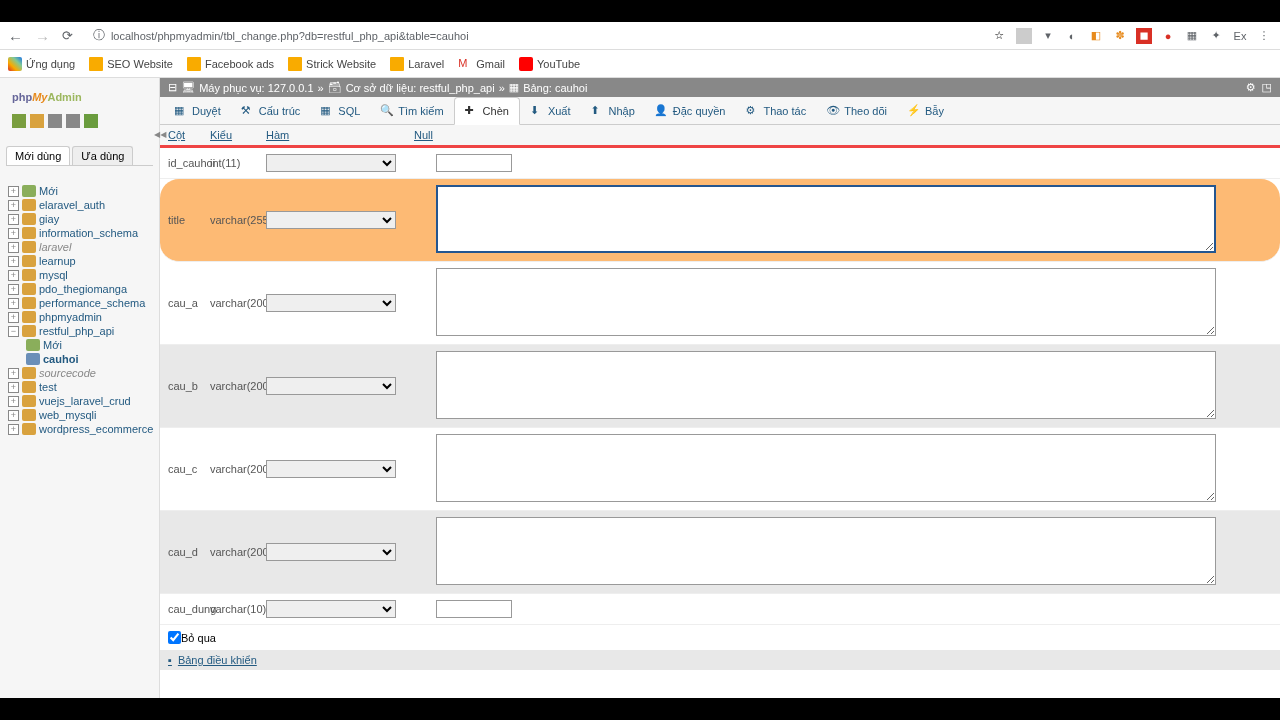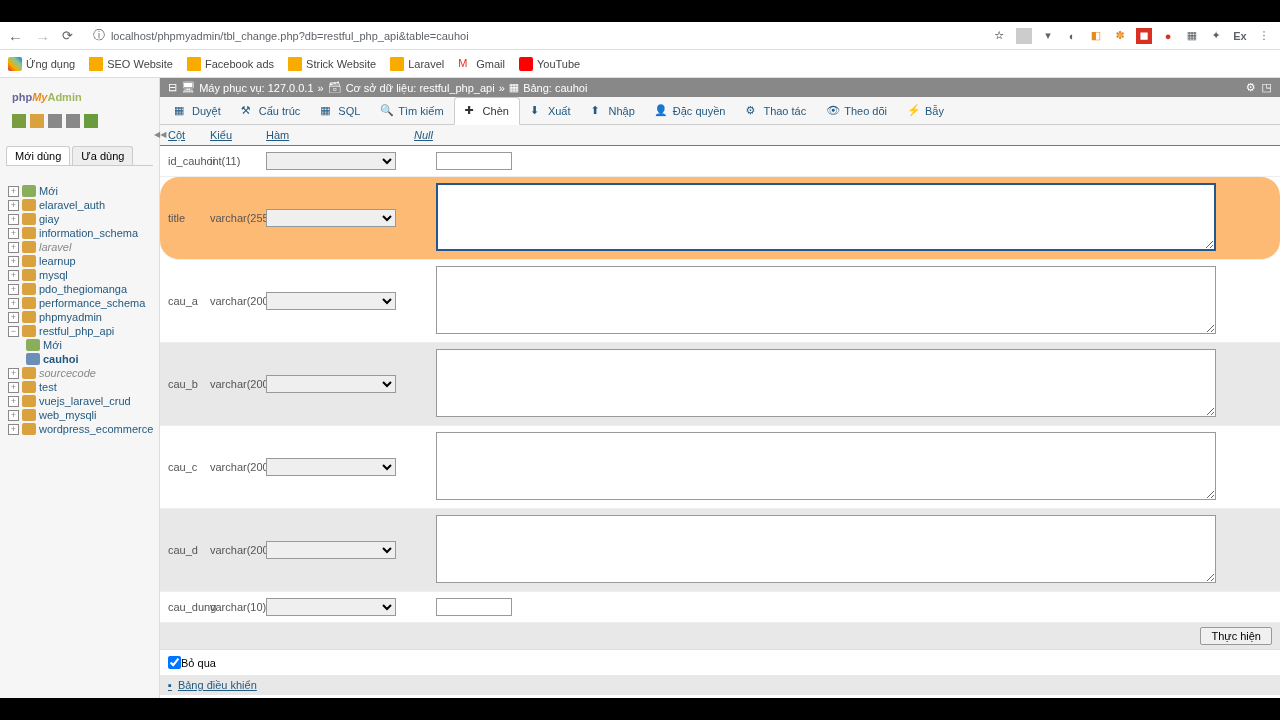--- a/index.html
+++ b/index.html
@@ -33,23 +33,23 @@
 .tree-item.italic { font-style: italic; color: #888; }
 .tree-item.bold { font-weight: bold; }
 .content { flex: 1; background: #fff; overflow-y: auto; }
 .breadcrumb { background: #888; color: #fff; padding: 3px 8px; display: flex; align-items: center; gap: 4px; }
 .breadcrumb .bc-icons { margin-left: auto; display: flex; gap: 6px; }
 .top-tabs { display: flex; background: #f6f6f6; border-bottom: 1px solid #ccc; padding-left: 4px; }
 .top-tab { padding: 6px 10px; display: flex; align-items: center; gap: 4px; color: #235a81; cursor: pointer; }
 .top-tab.active { background: #fff; border: 1px solid #ccc; border-bottom: 1px solid #fff; margin-bottom: -1px; color: #333; border-radius: 4px 4px 0 0; }
 .ticon { width: 14px; height: 14px; display: inline-block; }
 .form-area { padding: 0; }
-.hdr-row { display: flex; background: #f6f6f6; border-bottom: 1px solid #ef4444; padding: 4px 8px; }
+.hdr-row { display: flex; background: #f6f6f6; border-bottom: 3px solid #ef4444; padding: 4px 8px; }
 .hdr-row div { color: #235a81; font-weight: normal; text-decoration: underline; }
-.col-cot { width: 42px; } .col-kieu { width: 56px; } .col-ham { width: 148px; } .col-null { width: 36px; font-style: italic; } .col-giatri { flex: 1; }
+.col-cot { width: 42px; } .col-kieu { width: 56px; } .col-ham { width: 148px; } .col-null { width: 36px; } .col-giatri { flex: 1; }
 .data-row { display: flex; align-items: center; padding: 6px 8px; border-bottom: 1px solid #eee; }
 .data-row.alt { background: #e8e8e8; }
 .data-row.focused { background: #fdba74; border-radius: 19px; }
 .r-label { width: 42px; color: #555; }
 .r-type { width: 56px; color: #555; }
 .r-func { width: 148px; }
 .r-func select { width: 130px; height: 18px; border: 1px solid #999; font-size: 11px; }
 .r-null { width: 22px; }
 .r-val { flex: 1; }
 .r-val input[type=text] { width: 76px; height: 18px; border: 1px solid #999; padding: 1px 3px; }
@@ -78,21 +78,21 @@
     <div class="ext-icons">
       <span style="background:#ccc"></span>
       <span>▾</span>
       <span>◐</span>
       <span style="color:#e78b1e">◧</span>
       <span style="color:#e78b1e">✽</span>
       <span style="background:#d93025;color:#fff">◼</span>
       <span style="color:#d93025">●</span>
       <span>▦</span>
       <span>✦</span>
-      <span style="font-weight:bold">Ex</span>
+      <span style="font-weight:normal">Ex</span>
       <span>⋮</span>
     </div>
   </div>
 
   <div class="bookmarks-bar">
     <div class="bookmark">
         <span class="bk-icon" style="background:linear-gradient(45deg,#d93025,#f9ab00,#81c995,#1a73e8);border-radius:2px"></span>
         <span>Ứng dụng</span>
       </div>
     <div class="bookmark">
@@ -239,23 +239,20 @@
     <div class="r-val"><textarea class="" style=""></textarea></div>
             </div>
             <div class="data-row">
     <div class="r-label">cau_dung</div>
     <div class="r-type">varchar(10)</div>
     <div class="r-func"><select><option></option></select></div>
     <div class="r-null"></div>
     <div class="r-val"><input type="text" style=""></div>
             </div>
           </div>
-        <div class="submit-row">
-          <button>Thực hiện</button>
-        </div>
         <div class="skip-row">
           <input type="checkbox" checked="" style="">
           <span>Bỏ qua</span>
         </div>
         <div class="panel-row">
           <span>▪</span>
           <span>Bảng điều khiển</span>
         </div>
         <div class="hdr-row2">
           

